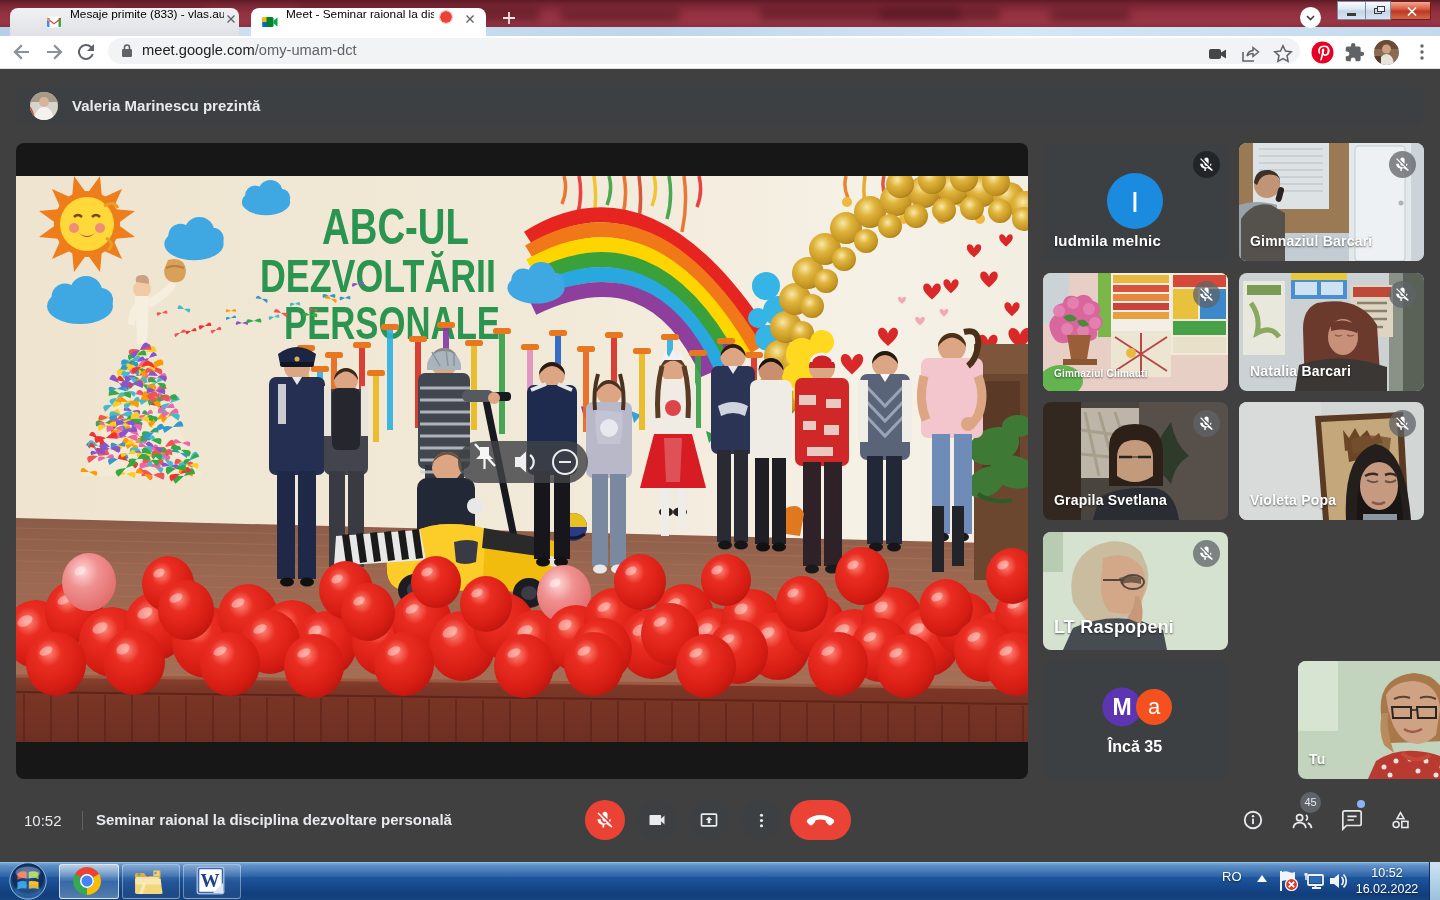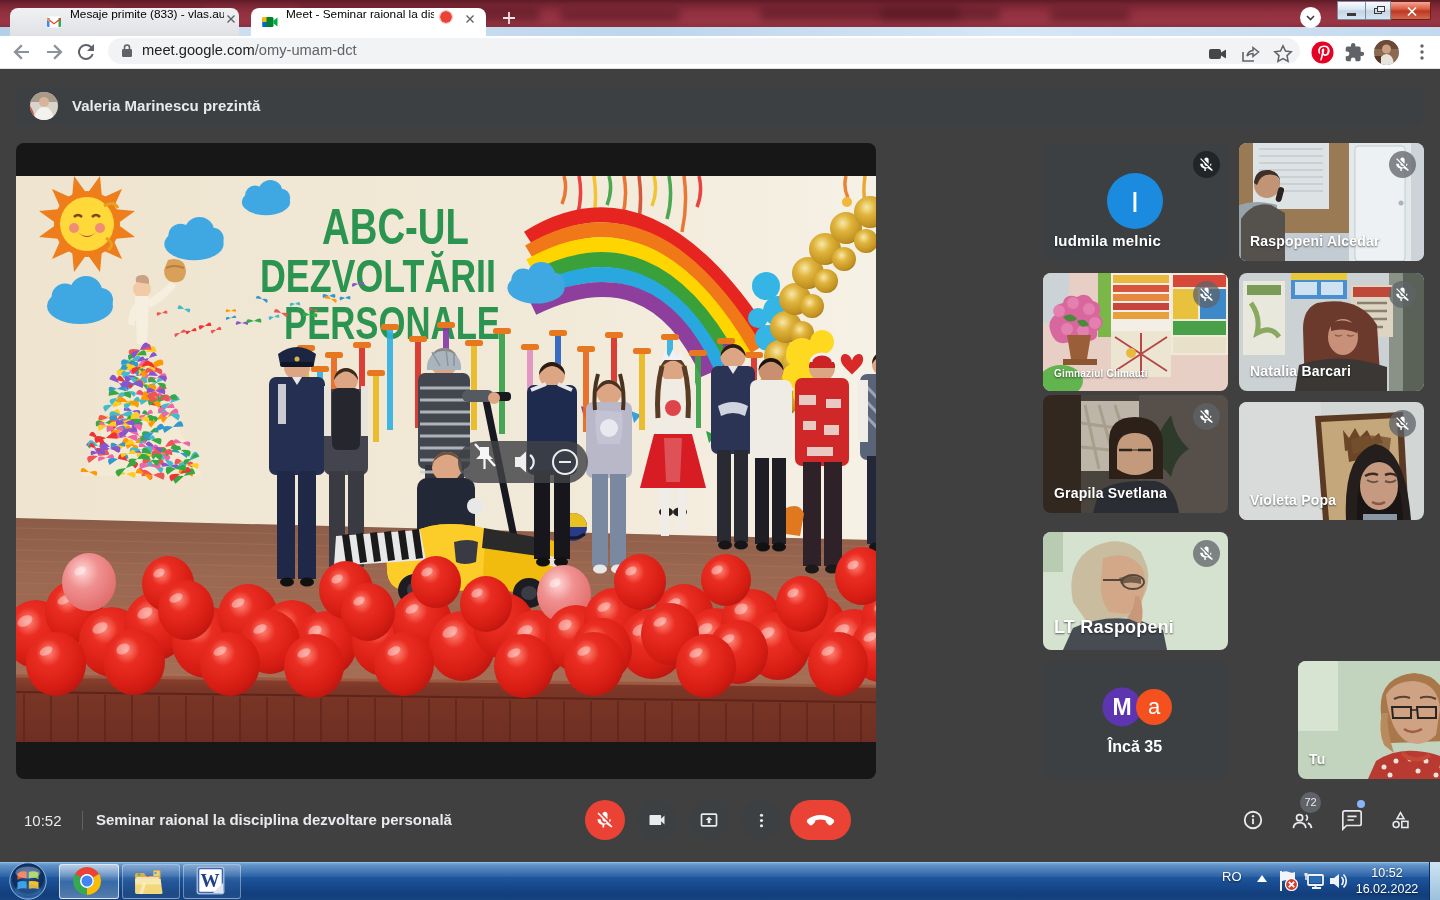--- a/index.html
+++ b/index.html
@@ -12,21 +12,21 @@
 .tab{top:8px;height:28px;border-radius:8px 8px 0 0;font-size:12px;color:#3c4043}
 .tabtxt{font-size:11.8px}
 #tab1{left:10px;width:229px;background:linear-gradient(#f0f1f2,#dfe1e5)}
 #tab2{left:251px;width:235px;background:#fff}
 .tabtxt{position:absolute;top:7px;white-space:nowrap;overflow:hidden}
 #toolbar{left:0;top:36px;width:1440px;height:33px;background:#fff;border-bottom:1px solid #e0e0e0}
 #omni{left:108px;top:38px;width:1192px;height:26px;border-radius:13px;background:#f1f3f4}
 
 #meet{left:0;top:69px;width:1440px;height:793px;background:#404040}
 #banner{left:16px;top:18px;width:1408px;height:39px;background:#3c4043;border-radius:8px;color:#e8eaed;font-size:15px;font-weight:700}
-#mainTile{left:16px;top:74px;width:860px;height:636px;background:#171718;border-radius:8px;overflow:hidden}
+#mainTile{left:16px;top:74px;width:1012px;height:636px;background:#171718;border-radius:8px;overflow:hidden}
 .tile{width:185px;height:118px;border-radius:8px;overflow:hidden;background:#3c4043}
 .tname{position:absolute;left:11px;bottom:12px;color:#fff;font-size:14px;font-weight:700;text-shadow:0 1px 2px rgba(0,0,0,.6);letter-spacing:.2px}
 .mute{position:absolute;right:8px;top:8px;width:27px;height:27px;border-radius:50%;background:rgba(95,99,104,.75)}
 .mute svg{position:absolute;left:5px;top:5px}
 
 #bbar{left:0;top:710px;width:1440px;height:83px;color:#e8eaed}
 .cbtn{position:absolute;top:21px;width:40px;height:40px;border-radius:50%;background:#3c4043}
 .red{background:#ea4335}
 
 #taskbar{left:0;top:862px;width:1440px;height:38px;background:linear-gradient(#4a8ecb 0%,#2d6cb4 10%,#1f5aa2 35%,#174a8e 60%,#123e7c 85%,#16447f 100%)}
@@ -1292,21 +1292,21 @@
 <circle cx="28" cy="42" r="13" fill="#c29476"></circle>
 <path d="M15 40 Q16 26 30 27 Q42 29 41 41 Q41 33 35 32 Q22 29 18 42 Z" fill="#3c3028"></path>
 <path d="M2 118 L2 76 Q14 58 32 62 L46 70 L46 118 Z" fill="#55524e"></path>
 <rect x="38" y="44" width="6" height="15" rx="3" fill="#2a2522" transform="rotate(15 41 51)"></rect>
 </svg>
       <div class="mute" style="">
         <svg width="17" height="17" viewBox="0 0 24 24">
           <path d="M19 11h-1.7c0 .74-.16 1.43-.43 2.05l1.23 1.23c.56-.98.9-2.09.9-3.28zm-4.02.17c0-.06.02-.11.02-.17V5c0-1.66-1.34-3-3-3S9 3.34 9 5v.18l5.98 5.99zM4.27 3L3 4.27l6.01 6.01V11c0 1.66 1.33 3 2.99 3 .22 0 .44-.03.65-.08l1.66 1.66c-.71.33-1.5.52-2.31.52-2.76 0-5.3-2.1-5.3-5.1H3c0 3.41 2.72 6.23 6 6.72V21h2v-3.28c.91-.13 1.77-.45 2.54-.9L19.73 21 21 19.73 4.27 3z" fill="#fff"></path>
         </svg>
       </div>
-      <div class="tname" style="font-size:14px">Raspopeni Alcedar</div>
+      <div class="tname" style="font-size:14px">Gimnaziul Barcari</div>
     </div>
     <div class="abs tile" style="left:1043px;top:203.5px">
       <svg width="185" height="118" viewBox="0 0 185 118" style="position:absolute;left:0;top:0">
         <rect width="185" height="118" fill="#e8cfc6"></rect>
 <rect x="0" y="0" width="26" height="50" fill="#ccd3d6"></rect>
 <rect x="55" y="0" width="14" height="64" fill="#7ab648"></rect>
 <rect x="68" y="0" width="60" height="58" fill="#f3efe6"></rect>
 <g>
           <rect x="70" y="2" width="56" height="8" fill="#e8b93c"></rect>
           <rect x="70" y="12" width="56" height="7" fill="#d8543c"></rect>
@@ -1370,21 +1370,21 @@
 <path d="M96 62 q4 2 7 0 M108 62 q4 2 7 0" stroke="#8a5c48" stroke-width="1.5" fill="none"></path>
 <path d="M60 92 Q100 78 148 94 L148 118 L56 118 Z" fill="#3a3734"></path>
 </svg>
       <div class="mute" style="">
         <svg width="17" height="17" viewBox="0 0 24 24">
           <path d="M19 11h-1.7c0 .74-.16 1.43-.43 2.05l1.23 1.23c.56-.98.9-2.09.9-3.28zm-4.02.17c0-.06.02-.11.02-.17V5c0-1.66-1.34-3-3-3S9 3.34 9 5v.18l5.98 5.99zM4.27 3L3 4.27l6.01 6.01V11c0 1.66 1.33 3 2.99 3 .22 0 .44-.03.65-.08l1.66 1.66c-.71.33-1.5.52-2.31.52-2.76 0-5.3-2.1-5.3-5.1H3c0 3.41 2.72 6.23 6 6.72V21h2v-3.28c.91-.13 1.77-.45 2.54-.9L19.73 21 21 19.73 4.27 3z" fill="#fff"></path>
         </svg>
       </div>
       <div class="tname" style="font-size:14px">Natalia Barcari</div>
     </div>
-    <div class="abs tile" style="left:1043px;top:326px">
+    <div class="abs tile" style="left:1043px;top:333px">
       <svg width="185" height="118" viewBox="0 0 185 118" style="position:absolute;left:0;top:0">
         <rect width="185" height="118" fill="#4a443e"></rect>
 <rect x="0" y="0" width="38" height="118" fill="#332820"></rect>
 <rect x="38" y="6" width="58" height="70" fill="#bdb6a8"></rect>
 <path d="M42 10 L56 74 M56 10 L74 74 M72 10 L92 74 M38 28 L96 36 M38 52 L96 58" stroke="#a89e8c" stroke-width="3"></path>
 <rect x="96" y="0" width="89" height="118" fill="#57504a"></rect>
 <path d="M104 64 q10 -26 24 -44 q4 22 18 34 q-14 8 -18 28 q-10 -14 -24 -18z" fill="#2e3a2a"></path>
 <path d="M66 46 Q66 22 92 22 Q118 22 120 48 L120 84 L66 84 Z" fill="#2c2018"></path>
 <path d="M74 56 Q74 38 92 38 Q110 38 110 56 L110 74 Q92 86 74 74 Z" fill="#c49a7c"></path>
 <path d="M76 55 L89 55 M95 55 L108 55" stroke="#2a241e" stroke-width="2.5"></path>
@@ -1517,21 +1517,21 @@
         <rect x="11" y="10.5" width="2" height="6" fill="#e8eaed"></rect>
         <circle cx="12" cy="7.8" r="1.3" fill="#e8eaed"></circle>
       </svg>
 <svg class="abs" style="left:1291px;top:31px" width="23" height="21" viewBox="0 0 24 21">
         <g fill="none" stroke="#e8eaed" stroke-width="1.8">
           <circle cx="9" cy="7.5" r="3.2"></circle>
           <path d="M2.5 18.5 Q3 12.8 9 12.8 Q15 12.8 15.5 18.5"></path>
           <path d="M15.5 4.8 A3.2 3.2 0 0 1 15.5 10.4 M17.5 13.2 Q21 14.4 21.4 18.5"></path>
         </g>
       </svg>
-<div class="abs" style="left:1300px;top:13px;width:21px;height:21px;border-radius:50%;background:#5f6368;color:#e8eaed;font-size:11px;text-align:center;line-height:21px">72</div>
+<div class="abs" style="left:1300px;top:13px;width:21px;height:21px;border-radius:50%;background:#5f6368;color:#e8eaed;font-size:11px;text-align:center;line-height:21px">45</div>
 <svg class="abs" style="left:1341px;top:30px" width="22" height="22" viewBox="0 0 24 24">
         <path d="M20 2H4a2 2 0 0 0-2 2v18l4-4h14a2 2 0 0 0 2-2V4a2 2 0 0 0-2-2zM7 8h10M7 12h7" fill="none" stroke="#e8eaed" stroke-width="1.8"></path>
       </svg>
 <div class="abs" style="left:1357px;top:21px;width:8px;height:8px;border-radius:50%;background:#8ab4f8"></div>
 <svg class="abs" style="left:1390px;top:31px" width="21" height="21" viewBox="0 0 24 24">
         <g fill="none" stroke="#e8eaed" stroke-width="1.8">
           <path d="M12 3 L16 10 H8 Z"></path>
           <circle cx="7" cy="16.5" r="3.4"></circle>
           <rect x="13.5" y="13" width="7" height="7"></rect>
         </g>

